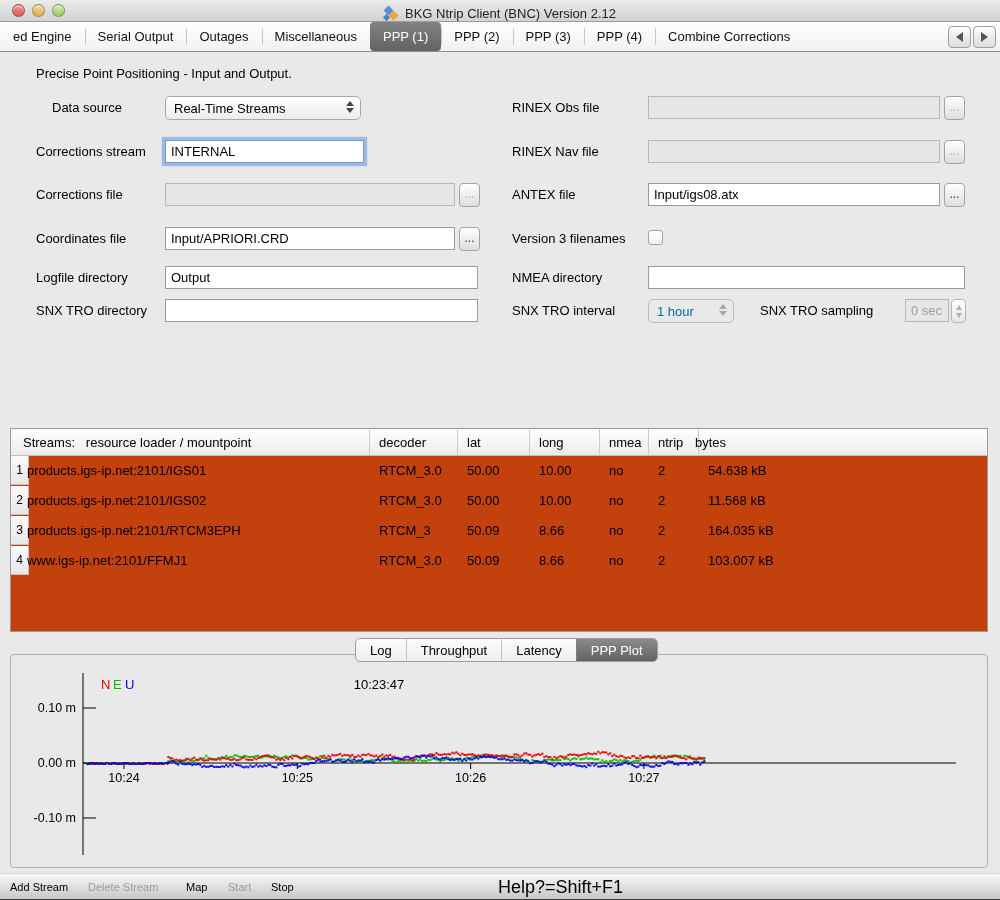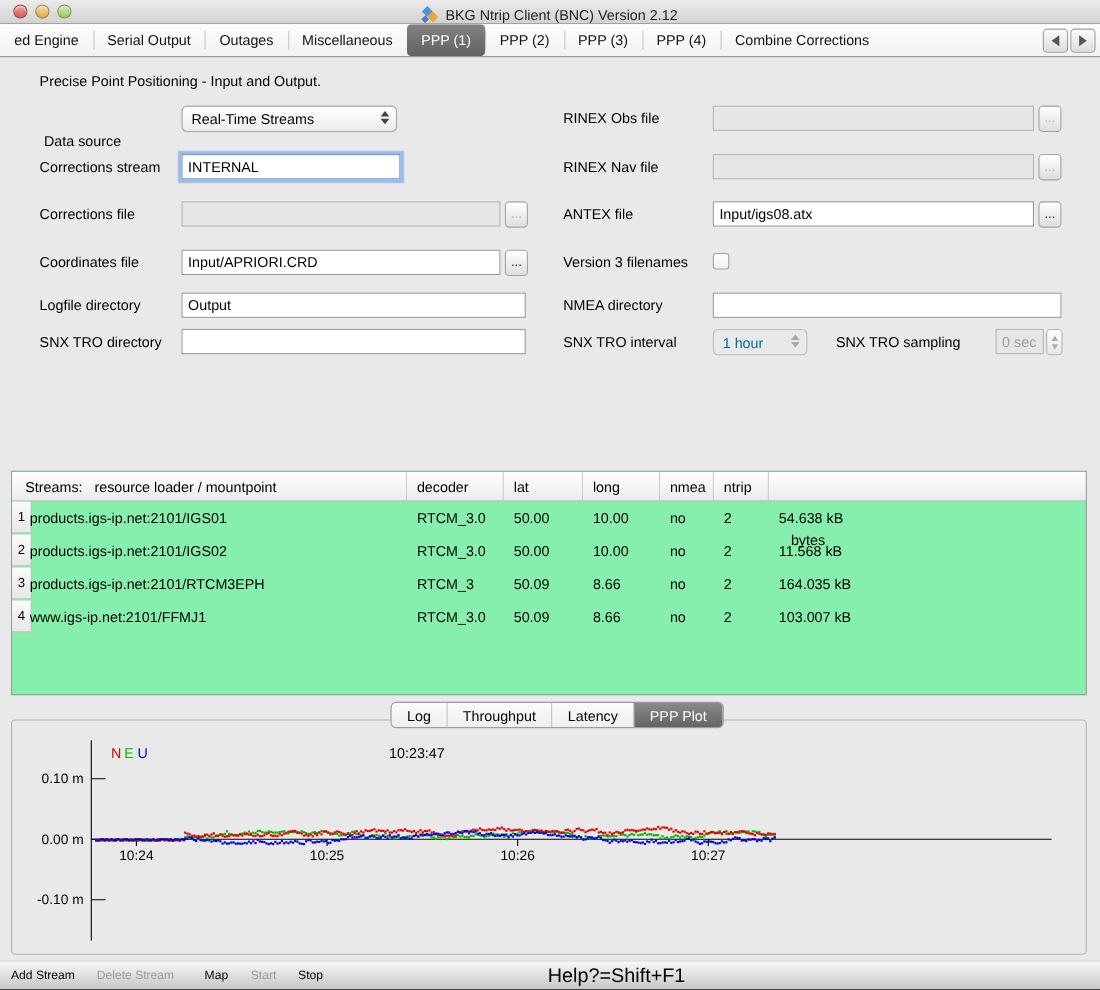--- a/index.html
+++ b/index.html
@@ -56,21 +56,21 @@
   .popup.disabled { color:#0369a1; background:#e9e9e9; border-color:#bcbcbc; }
   .popup.disabled .au { border-bottom-color:#a8a8a8; } .popup.disabled .ad { border-top-color:#a8a8a8; }
   .checkbox { position:absolute; width:15px; height:15px; border:1px solid #a3a3a3; border-radius:3px; background:linear-gradient(#ffffff,#f0f0f0); }
   .spinner { position:absolute; width:15px; height:24px; border:1px solid #b5b5b5; border-radius:4px;
     background:linear-gradient(#ffffff,#e6e6e6); display:flex; flex-direction:column; align-items:center; justify-content:center; gap:3px; }
   .spinner .au { width:0; height:0; border-left:3.5px solid transparent; border-right:3.5px solid transparent; border-bottom:5px solid #b0b0b0; }
   .spinner .ad { width:0; height:0; border-left:3.5px solid transparent; border-right:3.5px solid transparent; border-top:5px solid #b0b0b0; }
 
   
   #streams-table { position:absolute; left:10px; top:428px; width:978px; height:204px;
-    background:#86efac; border:1px solid #9a9a9a; }
+    background:#c2410c; border:1px solid #9a9a9a; }
   #thead { position:absolute; left:0; top:0; width:100%; height:27px;
     background:linear-gradient(#ffffff,#ebebeb); border-bottom:1px solid #bdbdbd; }
   #thead span { position:absolute; top:0; height:27px; line-height:27px; font-size:13px; white-space:pre; }
   .hsep { position:absolute; top:4px; height:19px; width:1px; background:#cccccc; }
   .trow { position:absolute; left:0; width:100%; height:30px; }
   .trow span { position:absolute; top:0; height:30px; line-height:30px; font-size:13px; white-space:pre; }
   .gutter { position:absolute; left:0; top:0; width:18px; height:29px;
     background:linear-gradient(#fbfbfb,#e7e7e7); border-right:1px solid #c2c2c2; border-bottom:1px solid #c2c2c2;
     font-size:12px; text-align:center; line-height:29px; }
 
@@ -127,21 +127,21 @@
     </div>
   <div class="tab-scroll" id="tab-scroll-left" style="top:26px;">
       <span class="arr-l"></span>
     </div>
   <div class="tab-scroll" id="tab-scroll-right" style="top:26px;">
       <span class="arr-r"></span>
     </div>
 
   <div id="form-heading">Precise Point Positioning - Input and Output.</div>
 
-  <div class="flabel" style="left:40px; top:97px;margin-top:21px;">Data source</div>
+  <div class="flabel" style="left:52px; top:97px;">Data source</div>
   <div class="popup" style="left:165px; top:96px; width:196px;">
     <span>Real-Time Streams</span>
     <span class="arrows">
         <span class="au"></span>
         <span class="ad"></span>
       </span>
   </div>
 
   <div class="flabel" style="left:36px; top:141px;">Corrections stream</div>
   <input class="tinput focused" style="left: 165px; top: 140px; width: 199px;" value="INTERNAL">
@@ -200,21 +200,21 @@
         <span style="left: 368px;">decoder</span>
         <span class="hsep" style="left: 446px;"></span>
         <span style="left: 456px;">lat</span>
         <span class="hsep" style="left: 518px;"></span>
         <span style="left: 528px;">long</span>
         <span class="hsep" style="left: 588px;"></span>
         <span style="left: 598px;">nmea</span>
         <span class="hsep" style="left: 637px;"></span>
         <span style="left: 647px;">ntrip</span>
         <span class="hsep" style="left: 687px;"></span>
-        <span style="left: 708px; margin-top: 48px;">bytes</span>
+        <span style="left: 684px;">bytes</span>
       </div>
     <div id="tbody">
         <div class="trow" style="top: 27px;">
           <div class="gutter">1</div>
           <span style="left: 16px;">products.igs-ip.net:2101/IGS01</span>
           <span style="left: 368px;">RTCM_3.0</span>
           <span style="left: 456px;">50.00</span>
           <span style="left: 528px;">10.00</span>
           <span style="left: 598px;">no</span>
           <span style="left: 647px;">2</span>

